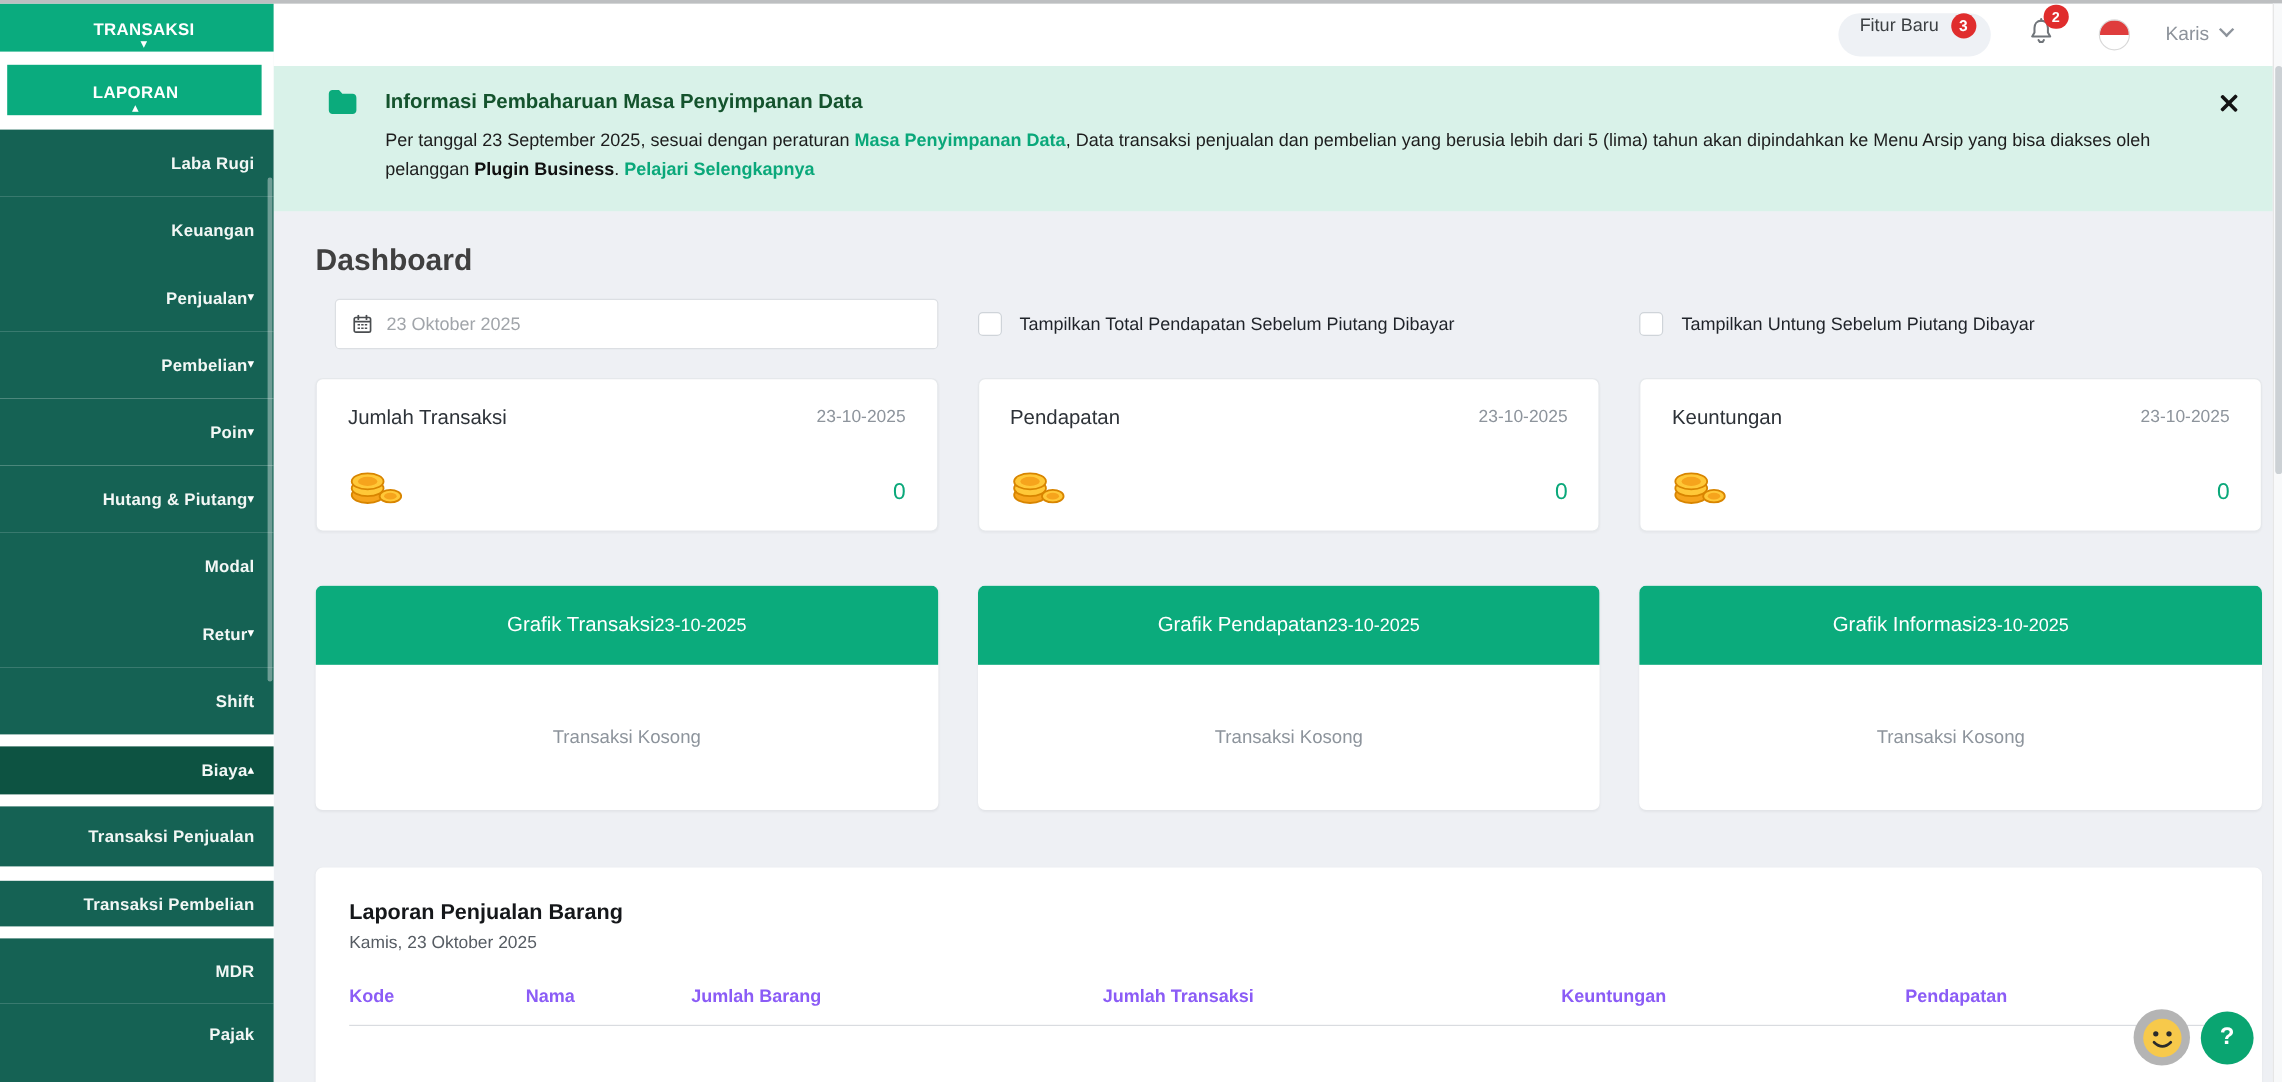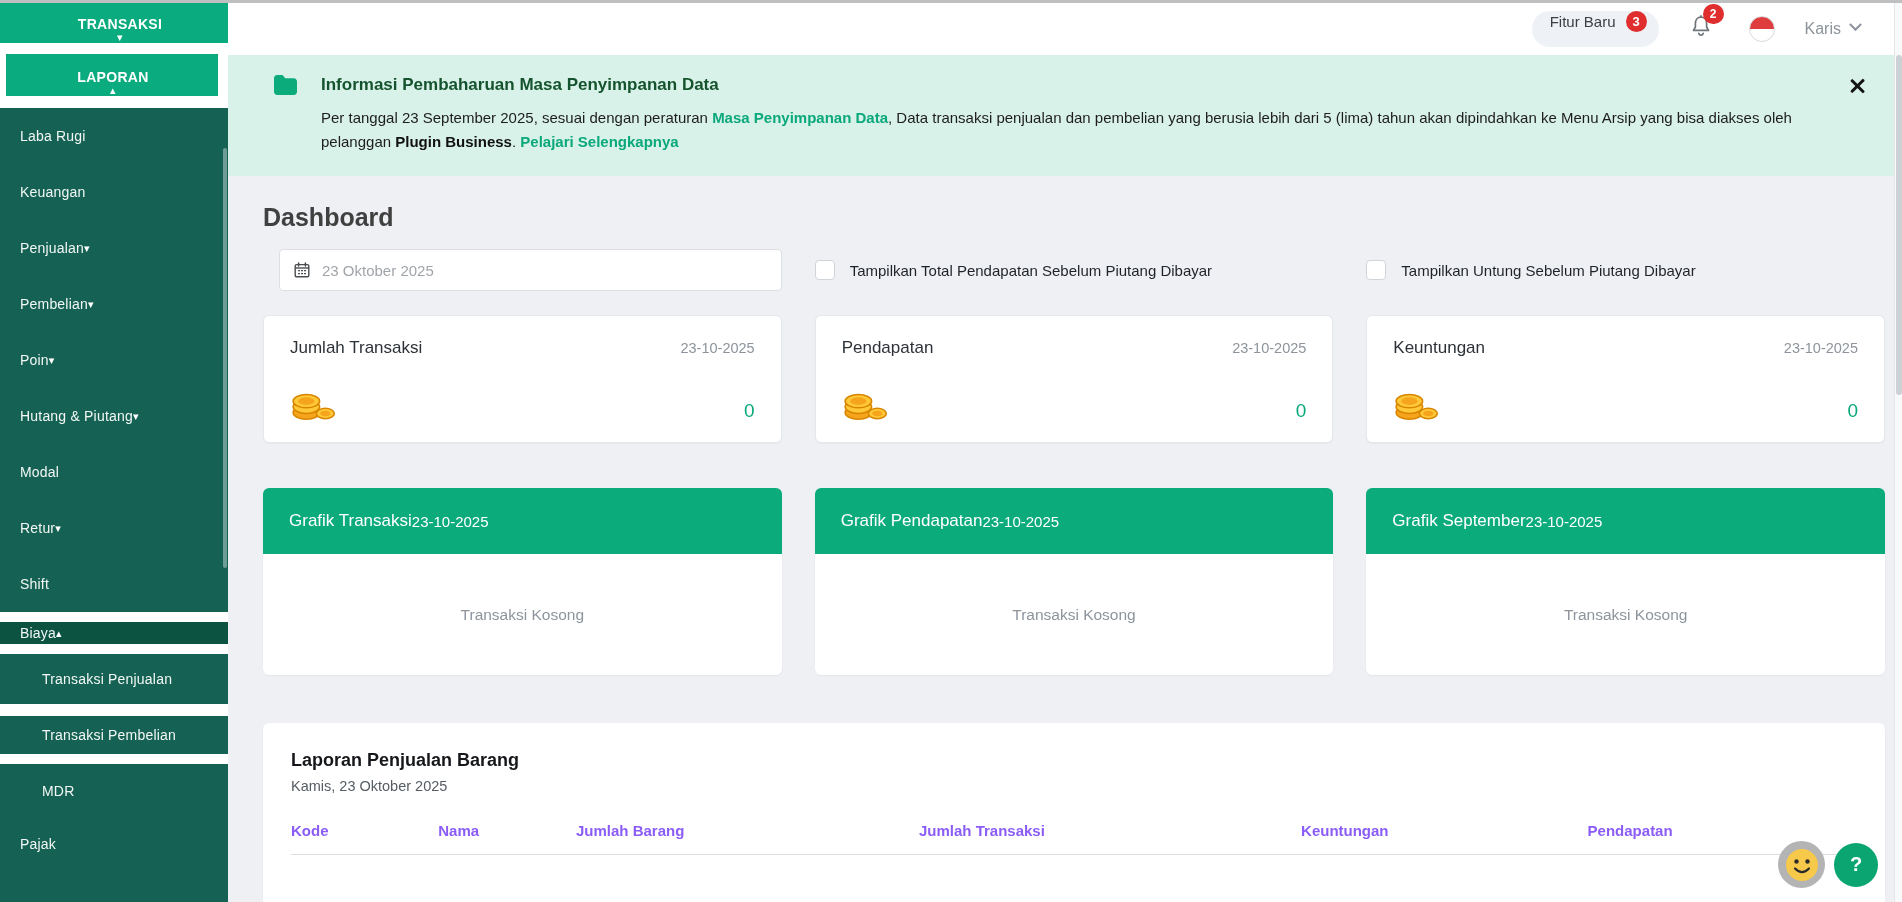--- a/index.html
+++ b/index.html
@@ -18,26 +18,26 @@
   }
   .side-top {
     background:#0aab7e; color:#ffffff; font-size:14px; font-weight:700;
     display:flex; align-items:center; justify-content:flex-end;
     padding:0 8px 0 20px; height:40px; letter-spacing:.3px; cursor:pointer;flex-direction:column;
   }
   .side-top.active { height:42px; margin:11px 10px 12px 6px; padding:0 14px 0 16px; }
   .caret { font-size:11px; color:#ffffff; line-height:1; }
   .side-menu { flex:1; background:#ffffff; display:flex; flex-direction:column; position:relative; }
   .side-row {
-    background:#156254; color:#f2f7f5; font-size:14px; font-weight:400;
-    display:flex; align-items:center; justify-content:flex-start;
+    background:#156254; color:#f2f7f5; font-size:14px; font-weight:700;
+    display:flex; align-items:center; justify-content:flex-end;
     padding:0 16px 0 20px; height:56px; letter-spacing:.2px; cursor:pointer;
   }
   .side-row.sub { padding-left:42px; }
-  .side-row.biaya { height:22px; margin:10px 0; background:#0d5342; }
+  .side-row.biaya { height:40px; margin:10px 0; background:#0d5342; }
   .side-row.r10 { height:50px; }
   .side-row.r11 { height:38px; margin:12px 0 10px; }
   .side-row.r12 { height:54px; }
   .side-row.r13 { height:56px; flex:1; align-items:flex-start; padding-top:18px; }
   .side-scrollthumb {
     position:absolute; right:1px; top:40px; width:4px; height:420px;
     background:rgba(255,255,255,.38); border-radius:2px;
   }
 
   
@@ -120,21 +120,21 @@
   .stat-bottom { display:flex; justify-content:space-between; align-items:flex-end; }
   .stat-value { font-size:19px; color:#0aa87a; font-weight:500; }
 
   .charts-row { margin-top:45px; }
   .chart-card {
     background:#fff; border-radius:6px; overflow:hidden; height:187px;
     box-shadow:0 1px 2px rgba(0,0,0,.05); display:flex; flex-direction:column;
   }
   .chart-head {
     background:#0bab7c; height:66px; flex:none; display:flex; align-items:center;
-    justify-content:flex-start; padding:0 26px;
+    justify-content:center; padding:0 26px;
   }
   .chart-title { color:#fff; font-size:17px; font-weight:500; }
   .chart-date { color:#fff; font-size:15px; }
   .chart-body { flex:1; display:flex; align-items:center; justify-content:center; }
   .chart-empty { font-size:15.5px; color:#8d949c; }
 
   .report-card {
     margin-top:48px; background:#fff; border-radius:6px 6px 0 0;
     box-shadow:0 1px 2px rgba(0,0,0,.05); padding:27px 28px 40px; height:220px;
   }
@@ -361,21 +361,21 @@
         <div class="chart-head">
           <span class="chart-title">Grafik Pendapatan</span>
           <span class="chart-date">23-10-2025</span>
         </div>
         <div class="chart-body">
           <span class="chart-empty">Transaksi Kosong</span>
         </div>
       </div>
       <div class="chart-card">
         <div class="chart-head">
-          <span class="chart-title">Grafik September</span>
+          <span class="chart-title">Grafik Informasi</span>
           <span class="chart-date">23-10-2025</span>
         </div>
         <div class="chart-body">
           <span class="chart-empty">Transaksi Kosong</span>
         </div>
       </div>
     </div>
 
     <section class="report-card">
       <h2 class="report-title">Laporan Penjualan Barang</h2>

